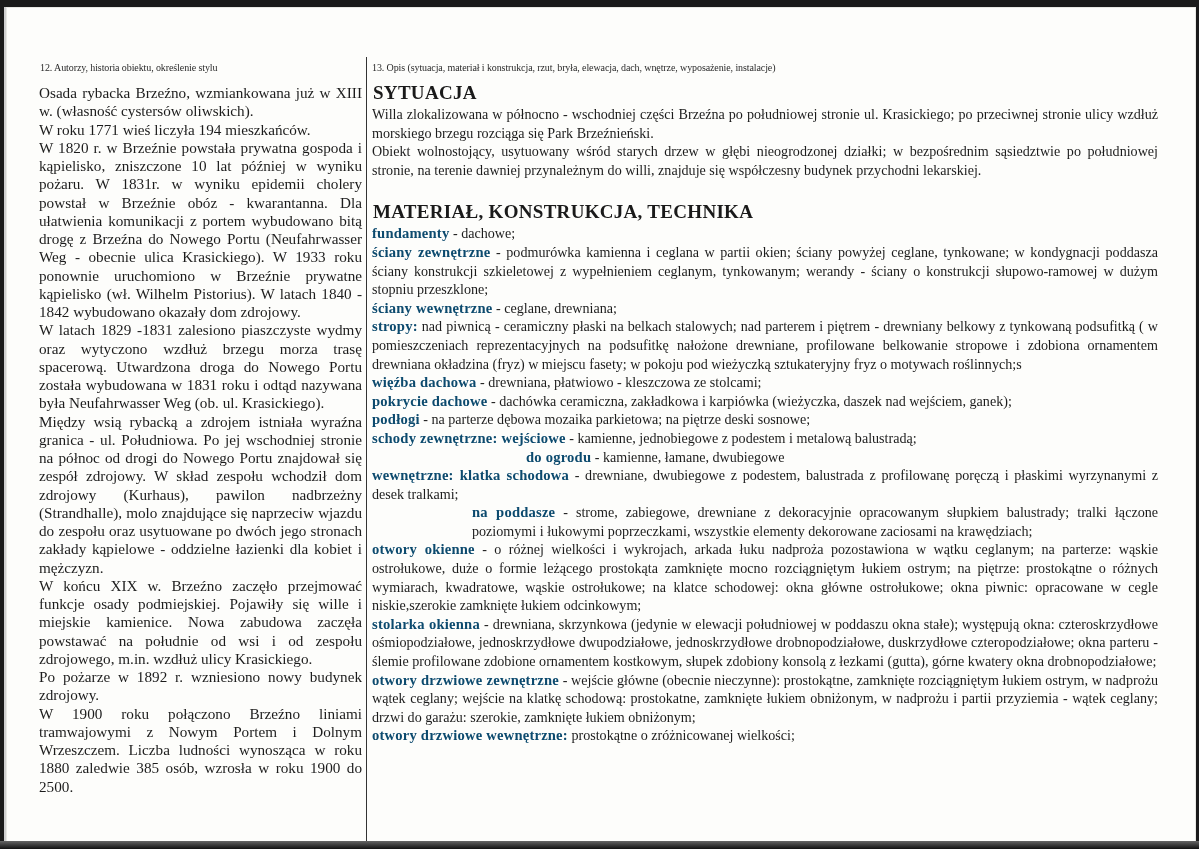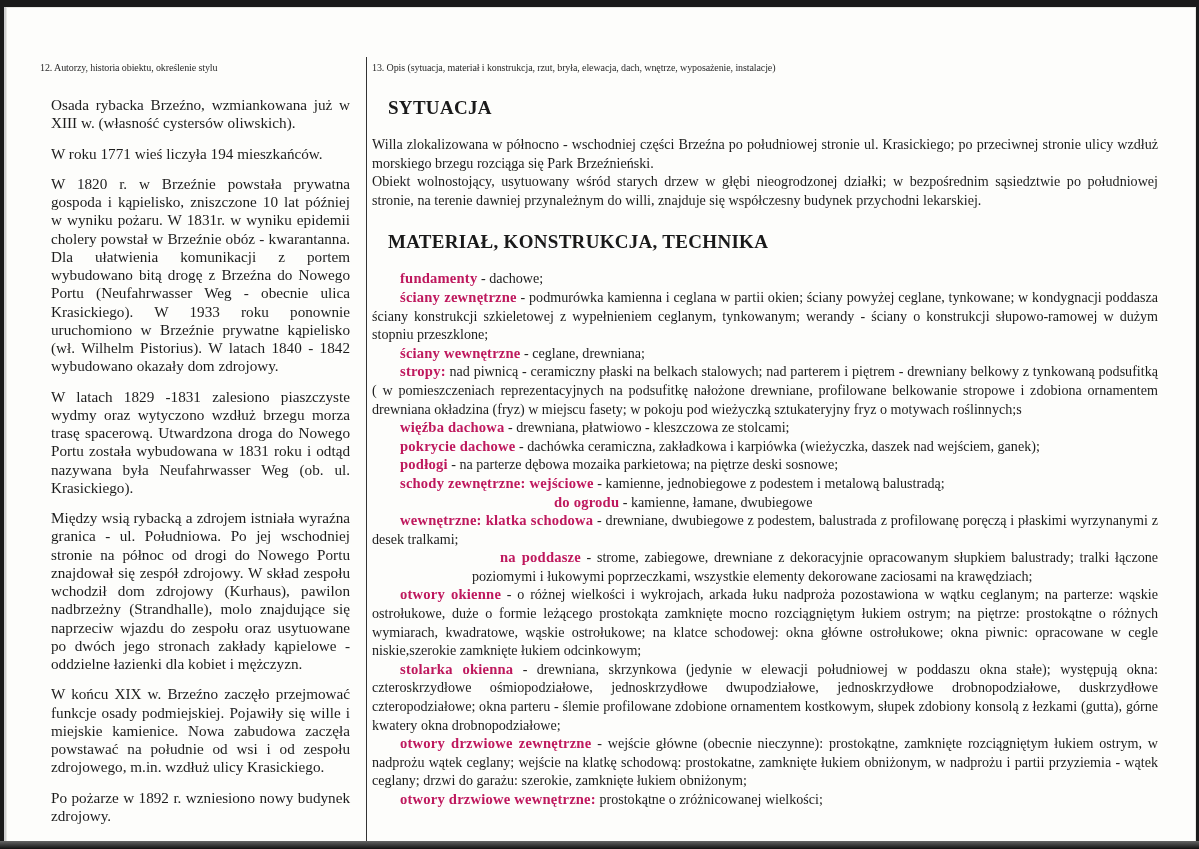--- a/index.html
+++ b/index.html
@@ -24,33 +24,33 @@
   .colhead.right { left:366px; }
   .divider {
     position:absolute; left:360px; top:50px; width:1px; height:785px;
     background:#333;
   }
   .leftcol {
     position:absolute; left:33px; top:77px; width:323px;
     font-size:15.2px; line-height:18.25px; text-align:justify;
     text-align-last:left;
   }
-  .leftcol p { margin:12px; }
+  .leftcol p { margin:0; }
   .rightcol {
     position:absolute; left:366px; top:74px; width:786px;
     font-size:14.1px; line-height:18.6px; text-align:justify;
   }
   .rightcol p { margin:0; }
   .h1 {
     font-family:"Liberation Serif", serif;
     font-weight:bold; font-size:19px; line-height:22px; letter-spacing:0.3px;
-    margin:16px; color:#1a1a1a;
+    margin:1px; color:#1a1a1a;
   }
   .h1.mt { margin-top:22px; }
-  .b { font-weight:bold; font-size:14.6px; letter-spacing:0.2px; color:#be185d;margin-left:28px; }
+  .b { font-weight:bold; font-size:14.6px; letter-spacing:0.2px; color:#0c4a6e; }
   .ind1 { padding-left:154px; }
   .ind2 { padding-left:100px; }
   .bottom-shadow {
     position:absolute; left:0; bottom:0; width:1199px; height:8px;
     background:linear-gradient(#666,#111);
   }
 </style>
 </head>
 <body>
 

